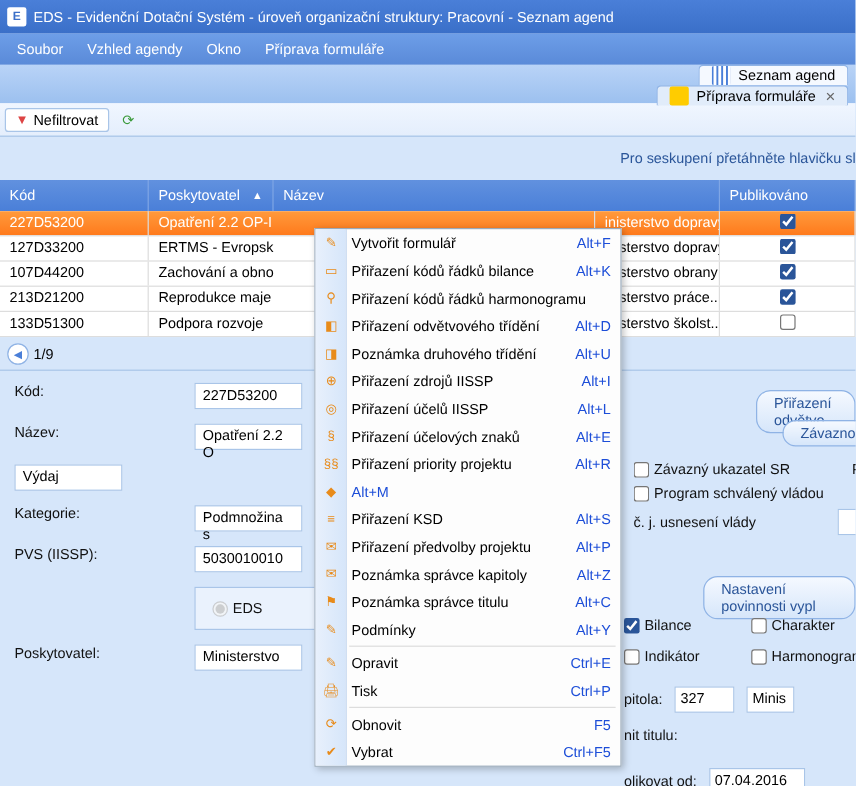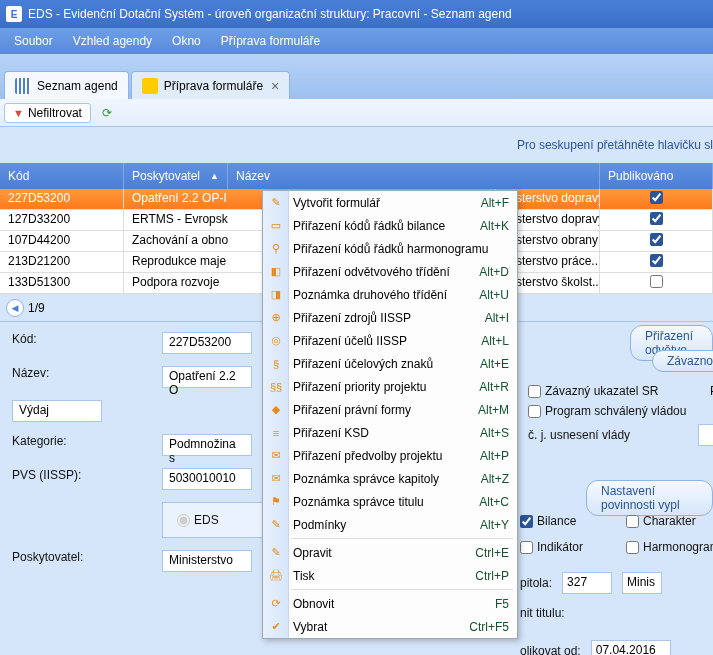--- a/index.html
+++ b/index.html
@@ -7,21 +7,21 @@
 
 
 .title-bar { background: linear-gradient(#4a7fd8, #3a6fc8); color: #fff; height: 28px; display: flex; align-items: center; padding: 0 6px; font-size: 13px; }
 .title-bar .app-icon { width: 16px; height: 16px; background: #fff; border-radius: 2px; margin-right: 6px; display: flex; align-items: center; justify-content: center; color: #3a6fc8; font-weight: bold; font-size: 10px; }
 
 
 .menu-bar { background: linear-gradient(#6d9ee8, #5a8ad8); height: 26px; display: flex; align-items: center; padding: 0 4px; }
 .menu-bar span { color: #fff; padding: 4px 10px; cursor: pointer; }
 
 
-.tab-bar { background: linear-gradient(#b9d3f7, #9cc0ef); height: 45px; display: flex; align-items: flex-end; padding: 0 4px; }
+.tab-bar { background: linear-gradient(#b9d3f7, #9cc0ef); height: 32px; display: flex; align-items: flex-end; padding: 0 4px; flex-direction: column; }
 .tab { background: #f5f9ff; border: 1px solid #8fb3e5; border-bottom: none; border-radius: 4px 4px 0 0; height: 28px; display: flex; align-items: center; padding: 0 10px; margin-right: 2px; cursor: pointer; position: relative; }
 .tab.inactive { background: #e1ecfa; }
 .tab .tab-icon { width: 16px; height: 16px; margin-right: 6px; background: #fc0; border-radius: 2px; }
 .tab .tab-icon.list { background: linear-gradient(90deg, #4a7fd8 0 50%, #fff 50% 100%); background-size: 4px 4px; }
 .tab .tab-close { margin-left: 8px; color: #666; font-size: 14px; }
 
 
 .filter-bar { background: linear-gradient(#f0f6ff, #e4eefc); height: 28px; border-bottom: 1px solid #a9c5e8; display: flex; align-items: center; padding: 0 4px; }
 .filter-btn { display: flex; align-items: center; padding: 2px 8px; border: 1px solid #a9c5e8; background: #fff; border-radius: 3px; margin-right: 4px; cursor: pointer; }
 .filter-btn .funnel { color: #d44; margin-right: 4px; font-size: 11px; }
@@ -63,21 +63,21 @@
 .chk-grid { display: grid; grid-template-columns: 1fr 1fr; gap: 6px 12px; margin-top: 6px; }
 .small-input { background: #fff; border: 1px solid #a9c5e8; height: 22px; padding: 2px 4px; }
 .lbl { color: #111; }
 
 
 .context-menu { position: absolute; left: 262px; top: 190px; width: 256px; background: #fdfdfd; border: 1px solid #9ab; box-shadow: 2px 2px 6px rgba(0,0,0,0.25); z-index: 100; }
 .context-menu .strip { position: absolute; left: 0; top: 0; bottom: 0; width: 26px; background: linear-gradient(90deg, #e8f0fc, #d6e6fa); border-right: 1px solid #c5d7ef; }
 .ctx-item { display: flex; align-items: center; height: 23px; padding: 0 8px 0 4px; cursor: pointer; position: relative; }
 .ctx-icon { width: 18px; height: 18px; margin-right: 8px; display: flex; align-items: center; justify-content: center; font-size: 11px; position: relative; z-index: 2; }
 .ctx-label { flex: 1; }
-.ctx-short { color: #14532d; }
+.ctx-short { color: #1d4ed8; }
 .ctx-sep { height: 1px; background: #ddd; margin: 2px 4px 2px 28px; }
 .ico-orange { color: #e88b1a; }
 .ico-green { color: #3a9a3a; }
 </style>
 </head>
 <body>
 
 <div class="title-bar">
   <div class="app-icon">E</div>
   <span>EDS - Evidenční Dotační Systém - úroveň organizační struktury: Pracovní - Seznam agend</span>
@@ -313,21 +313,20 @@
         <span class="ctx-label">Přiřazení účelových znaků</span>
         <span class="ctx-short">Alt+E</span>
       </div>
       <div class="ctx-item">
         <span class="ctx-icon ico-orange">§§</span>
         <span class="ctx-label">Přiřazení priority projektu</span>
         <span class="ctx-short">Alt+R</span>
       </div>
       <div class="ctx-item">
         <span class="ctx-icon ico-orange">◆</span>
-        <span class="ctx-label">Přiřazení právní formy</span>
         <span class="ctx-short">Alt+M</span>
       </div>
       <div class="ctx-item">
         <span class="ctx-icon ico-orange">≡</span>
         <span class="ctx-label">Přiřazení KSD</span>
         <span class="ctx-short">Alt+S</span>
       </div>
       <div class="ctx-item">
         <span class="ctx-icon ico-orange">✉</span>
         <span class="ctx-label">Přiřazení předvolby projektu</span>

